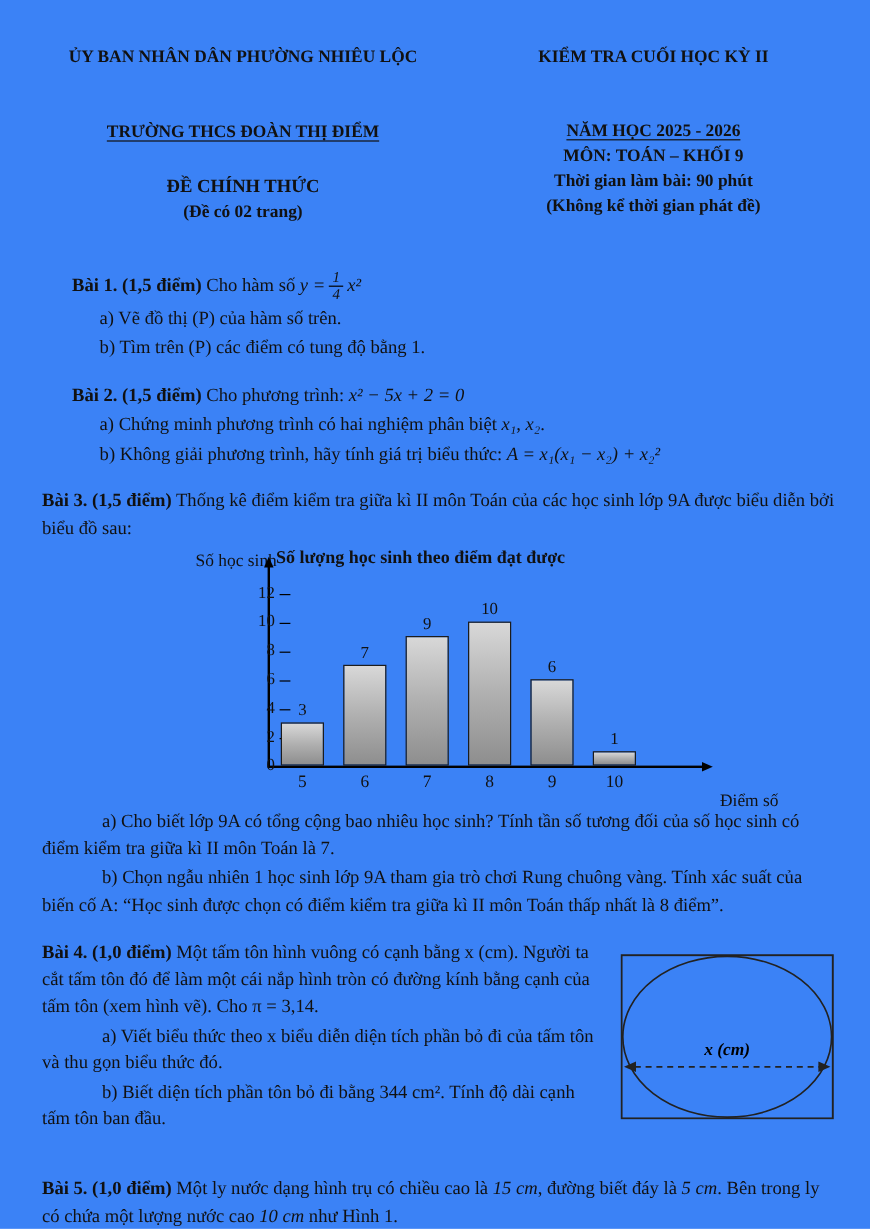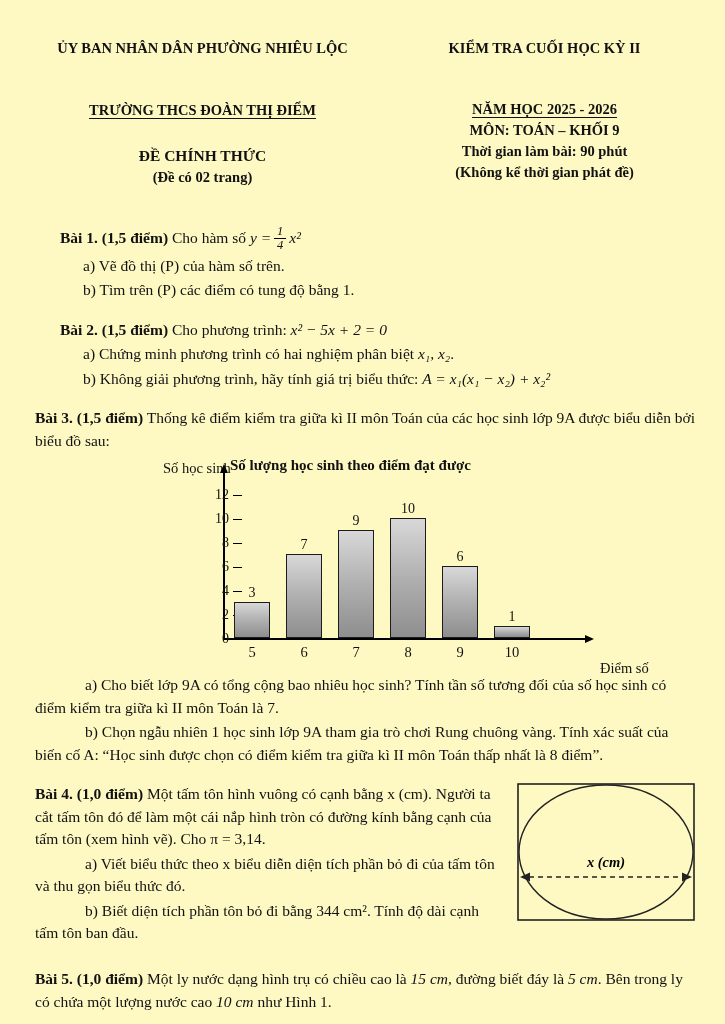--- a/index.html
+++ b/index.html
@@ -1,17 +1,17 @@
 <!DOCTYPE html>
 <html><head>
 <meta charset="utf-8">
 <style>
   html,body{margin:0;padding:0;}
   body{background:#fff;color:#111;font-family:"Liberation Serif","DejaVu Serif",serif;}
-  .page{position:relative;width:725px;height:1024px;background:#fef9c3;box-sizing:border-box;
+  .page{position:relative;width:725px;height:1024px;background:#3b82f6;box-sizing:border-box;
         padding:38px 28px 0 35px;overflow:hidden;}
 
   
   .doc-header{display:flex;justify-content:space-between;}
   .hdr-col{font-weight:bold;text-align:center;}
   .hdr-left{width:335px;font-size:14.5px;line-height:1.5;}
   .hdr-right{width:305px;font-size:14.5px;line-height:1.45;}
   .u{text-decoration:underline;text-underline-offset:3px;margin-top:40px;}
   .exam-type{margin-top:22px;font-size:15.5px;}
 
@@ -46,21 +46,21 @@
   #chart-bars{position:absolute;left:81px;bottom:28px;display:flex;align-items:flex-end;}
   .bar-slot{width:52px;display:flex;flex-direction:column;align-items:center;}
   .bar-value{font-size:14px;margin-bottom:2px;line-height:1;}
   .bar{width:36px;box-sizing:border-box;border:1px solid #1c1c1c;
        background:linear-gradient(180deg,#d8d8d8 0%,#b0b0b0 50%,#8e8e8e 100%);}
   #chart-xlabels{position:absolute;left:81px;top:184px;display:flex;}
   .chart-xlab{width:52px;text-align:center;}
   .chart-xtitle{position:absolute;left:455px;top:200px;}
 
   
-  .fig4{float:right;width:178px;height:162px;margin:0 2px 6px 14px;}
+  .fig4{float:right;width:178px;height:162px;margin:12px 2px 6px 14px;}
   .clear{clear:both;}
 </style>
 </head>
 <body>
 
 <div class="page">
 
   <header class="doc-header">
     <div class="hdr-col hdr-left">
       <div>ỦY BAN NHÂN DÂN PHƯỜNG NHIÊU LỘC</div>

